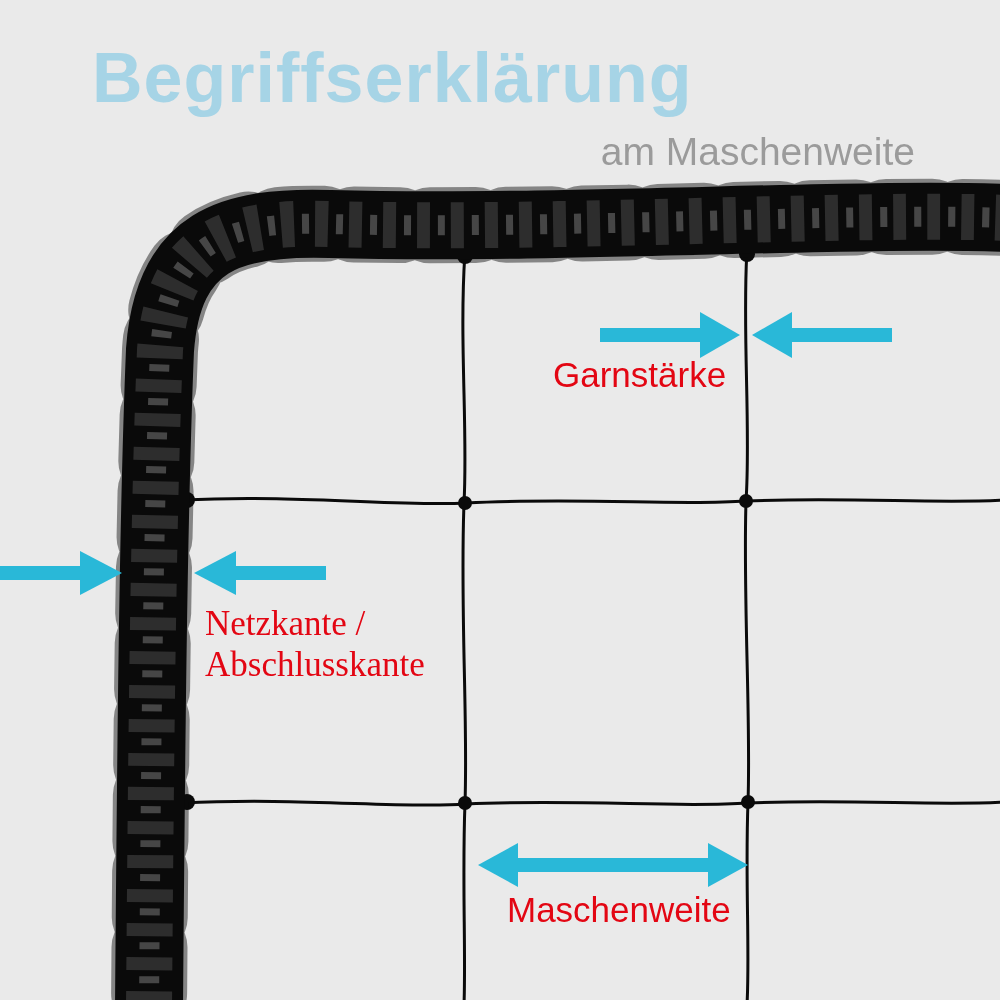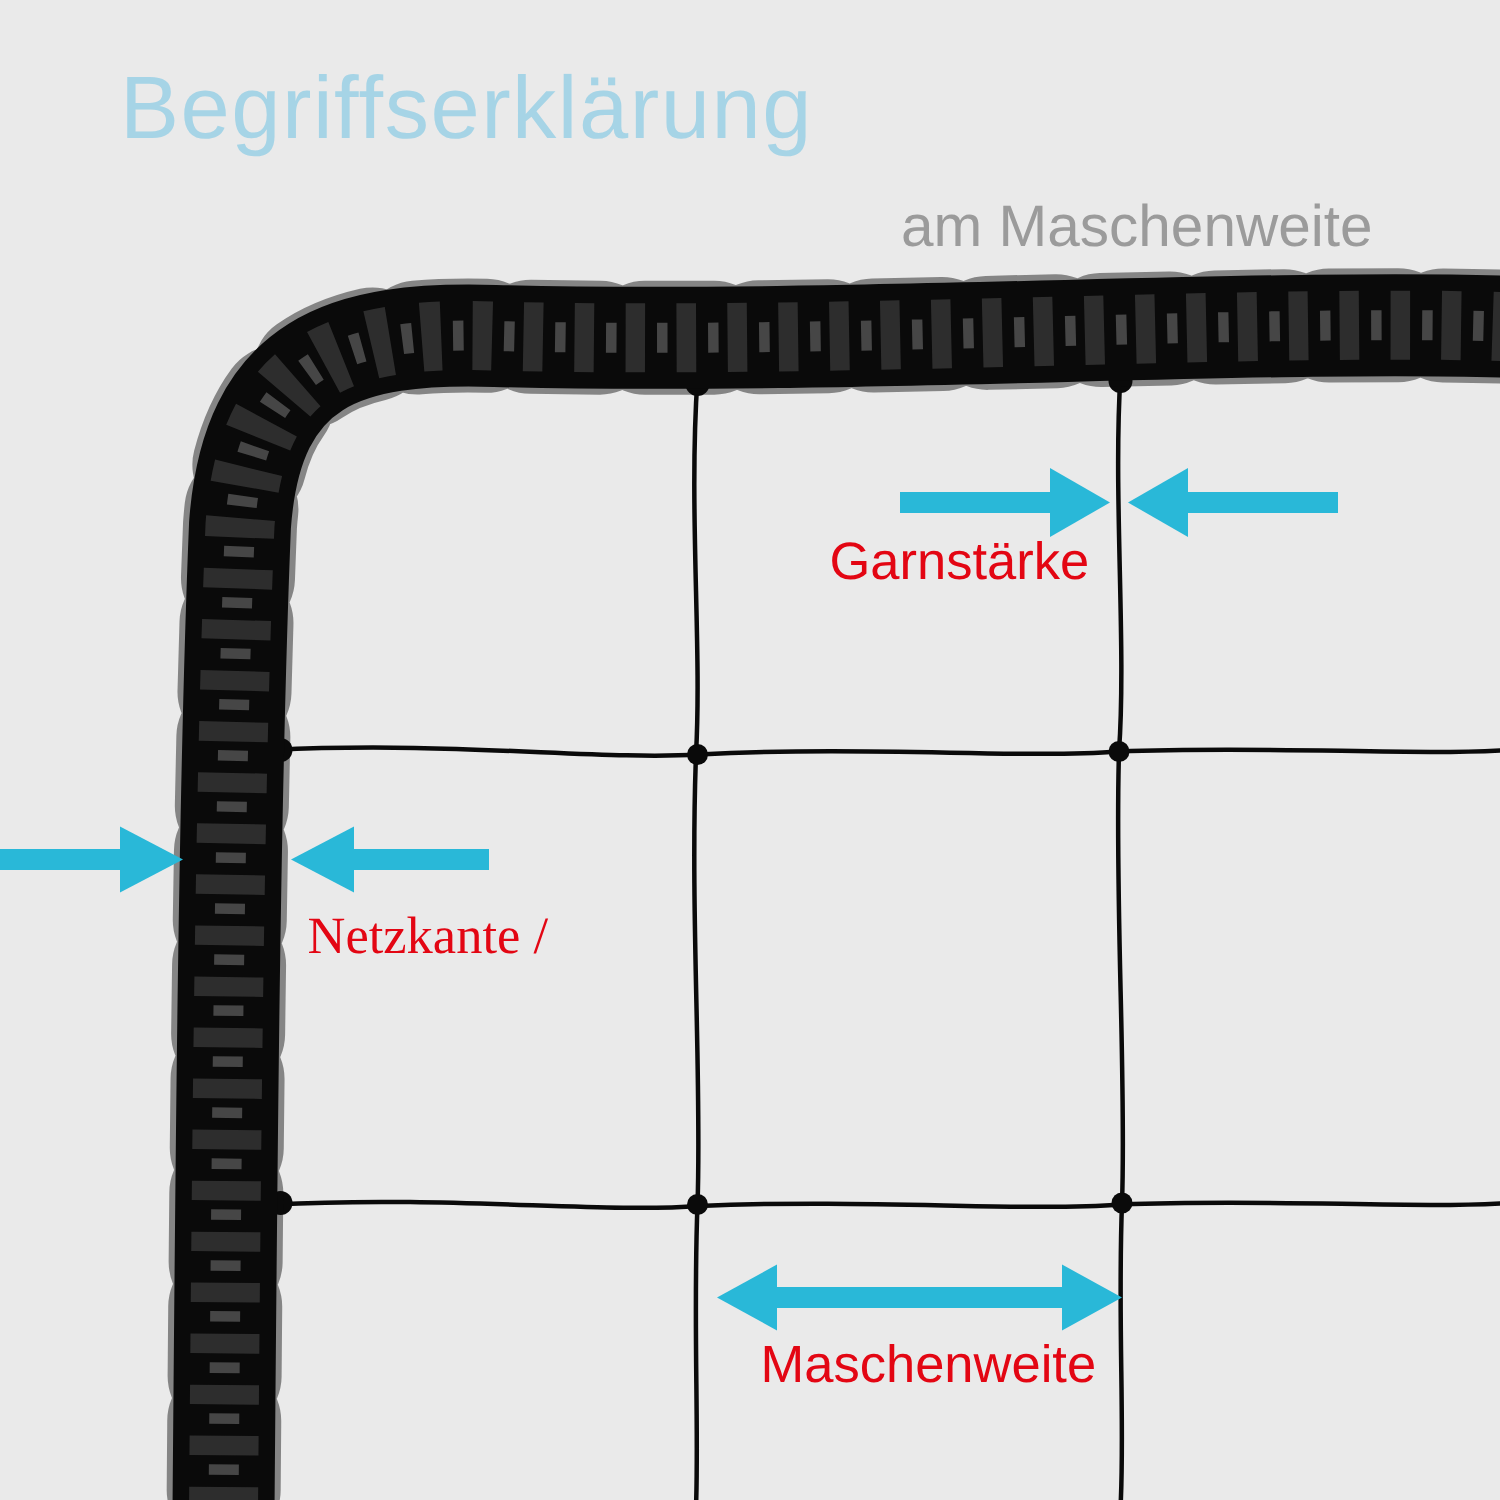--- a/index.html
+++ b/index.html
@@ -15,23 +15,23 @@
   .stage{
     position:relative;
     width:1000px;
     height:1000px;
     background:var(--background);
     overflow:hidden;
   }
   .net-svg{position:absolute;left:0;top:0;}
   .page-title{
     position:absolute;
-    left:80px; top:38px;
-    font-size:59px;
-    font-weight:normal;
+    left:92px; top:38px;
+    font-size:70px;
+    font-weight:bold;
     color:var(--title);
     letter-spacing:1px;
     white-space:nowrap;
   }
   .page-subtitle{
     position:absolute;
     right:85px; top:130px;
     font-size:39px;
     color:var(--subtitle);
     white-space:nowrap;
@@ -112,17 +112,18 @@
     </g>
   </svg>
 
   <div class="page-title">Begriffserklärung</div>
   <div class="page-subtitle">am Maschenweite</div>
 
   <div class="anno anno-garnstaerke">Garnstärke</div>
 
   <div class="anno anno-netzkante">
     <div>Netzkante /</div>
+    <div>Abschlusskante</div>
   </div>
 
   <div class="anno anno-maschenweite">Maschenweite</div>
 
 </div>
 
 </body></html>

